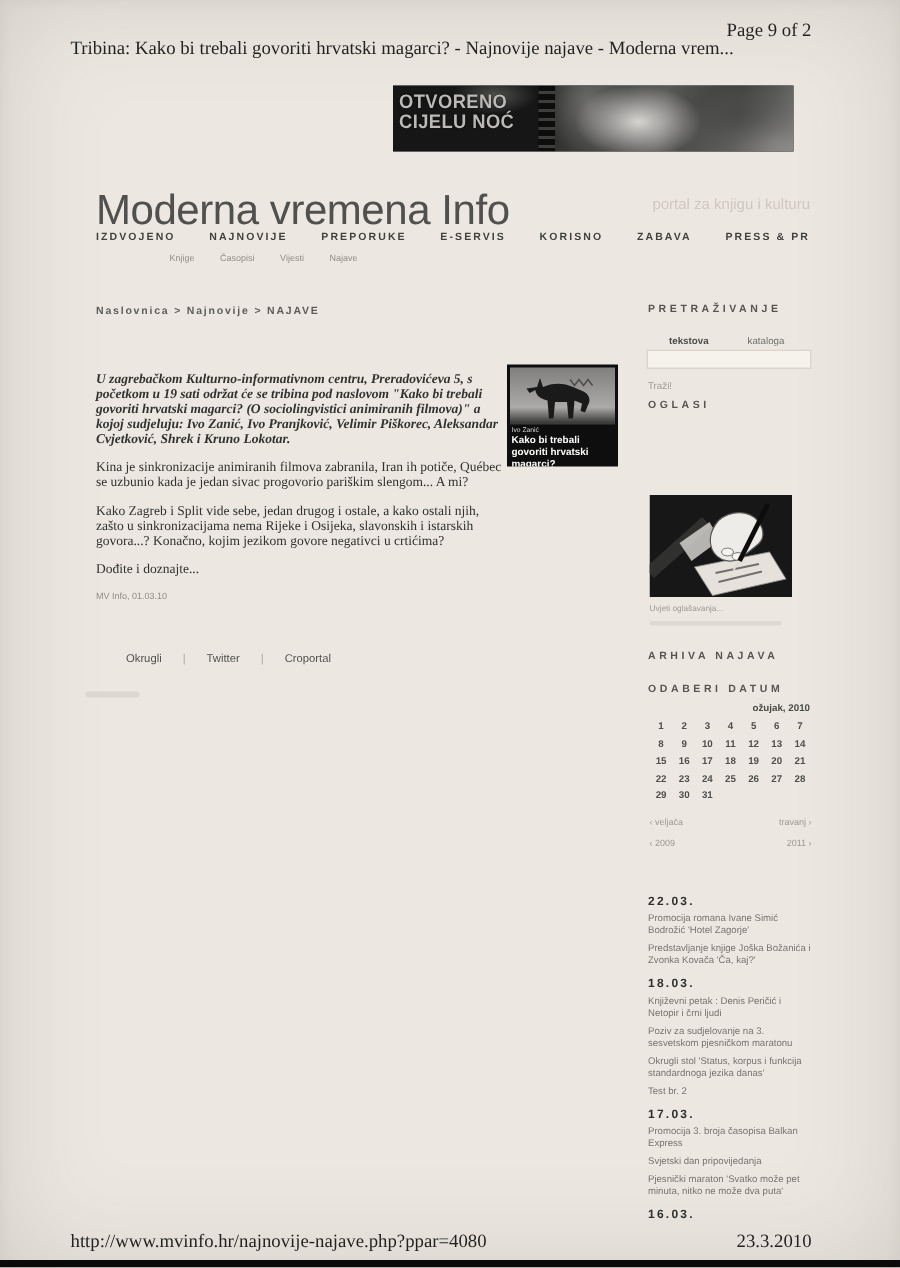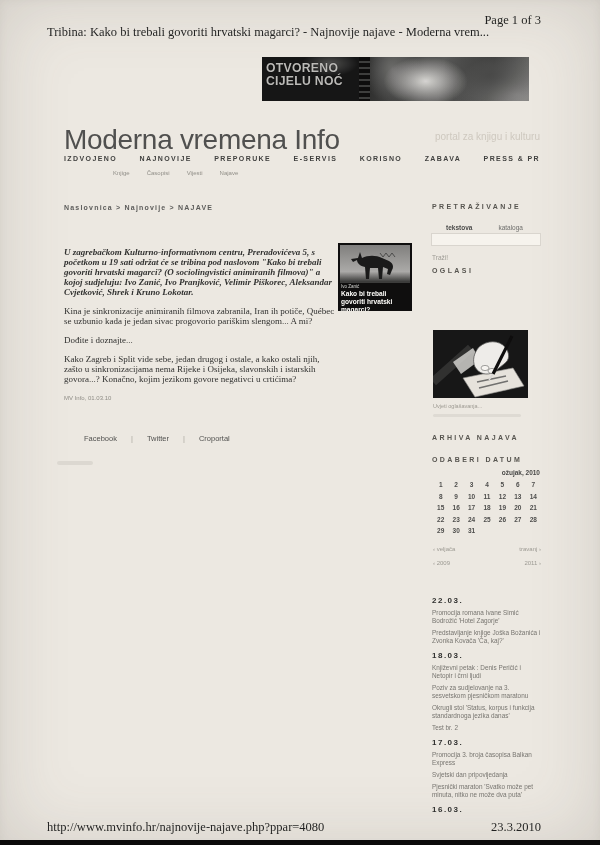--- a/index.html
+++ b/index.html
@@ -78,21 +78,21 @@
   .ev-items{margin:0 0 6px;}
   .ev-items div{font-size:6.4px;line-height:1.25;color:#757370;margin-bottom:4px;cursor:pointer;}
   .bottom-bar{left:0;bottom:0;width:600px;height:5px;background:#080808;}
 </style>
 </head>
 <body>
 
 <div class="page">
 
   <div class="abs print-txt" style="left:47px;top:13px;margin-top:12px;">Tribina: Kako bi trebali govoriti hrvatski magarci? - Najnovije najave - Moderna vrem...</div>
-  <div class="abs print-txt" style="right:59px;top:13px;">Page 1 of 3</div>
+  <div class="abs print-txt" style="right:59px;top:13px;">Page 9 of 2</div>
 
   <div class="abs banner">
     <div class="banner-left">
       <div>OTVORENO</div>
       <div>CIJELU NOĆ</div>
     </div>
     <div class="banner-spine"></div>
     <div class="banner-photo"></div>
   </div>
 
@@ -124,27 +124,27 @@
       <polyline points="34,2 37,6 40,2 43,6 46,2 49,6" fill="none" stroke="#4a4a4a" stroke-width="1"></polyline>
       <path d="M12,7 l2,-6 2,6 c6,-3 14,-3 20,0 l7,3 c4,2 5,6 3,9 l-2,5 -3,-1 1,-5 -5,-2 -1,12 -3,0 -1,-11 -8,0 -1,11 -3,0 -1,-12 c-5,-1 -8,-4 -8,-7 l-4,2 -2,-3 z" fill="#181818"></path>
     </svg>
     <div class="thumb-credit">Ivo Zanić</div>
     <div class="thumb-cap">Kako bi trebali govoriti hrvatski magarci?</div>
   </div>
 
   <div class="abs a-body">
     <p class="a-lead">U zagrebačkom Kulturno-informativnom centru, Preradovićeva 5, s početkom u 19 sati održat će se tribina pod naslovom "Kako bi trebali govoriti hrvatski magarci? (O sociolingvistici animiranih filmova)" a kojoj sudjeluju: Ivo Zanić, Ivo Pranjković, Velimir Piškorec, Aleksandar Cvjetković, Shrek i Kruno Lokotar.</p>
     <p>Kina je sinkronizacije animiranih filmova zabranila, Iran ih potiče, Québec se uzbunio kada je jedan sivac progovorio pariškim slengom... A mi?</p>
+    <p>Kako Zagreb i Split vide sebe, jedan drugog i ostale, a kako ostali njih, zašto u sinkronizacijama nema Rijeke i Osijeka, slavonskih i istarskih govora...? Konačno, kojim jezikom govore negativci u crtićima?</p>
     <p>Dođite i doznajte...</p>
-    <p>Kako Zagreb i Split vide sebe, jedan drugog i ostale, a kako ostali njih, zašto u sinkronizacijama nema Rijeke i Osijeka, slavonskih i istarskih govora...? Konačno, kojim jezikom govore negativci u crtićima?</p>
     <div class="byline">MV Info, 01.03.10</div>
   </div>
 
   <ul class="abs share">
-      <li>Facebook</li>
+      <li>Okrugli</li>
       <li>Twitter</li>
       <li>Croportal</li>
     </ul>
   <div class="abs smudge"></div>
 
   <div class="abs sidehead" style="left:432px;top:203px;">PRETRAŽIVANJE</div>
   <div class="abs tabs">
     <span class="tab-a">tekstova</span>
     <span class="tab-b">kataloga</span>
   </div>

